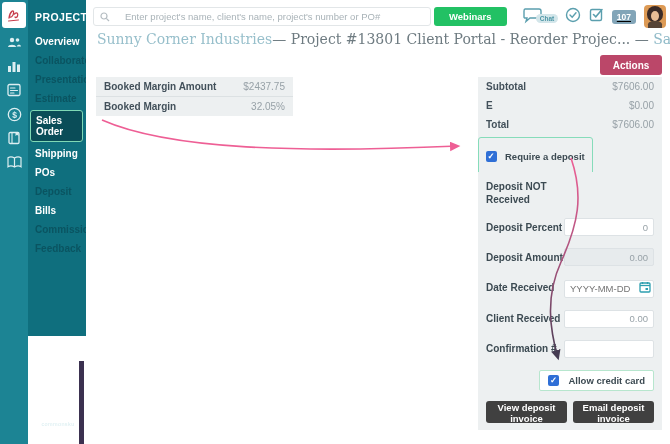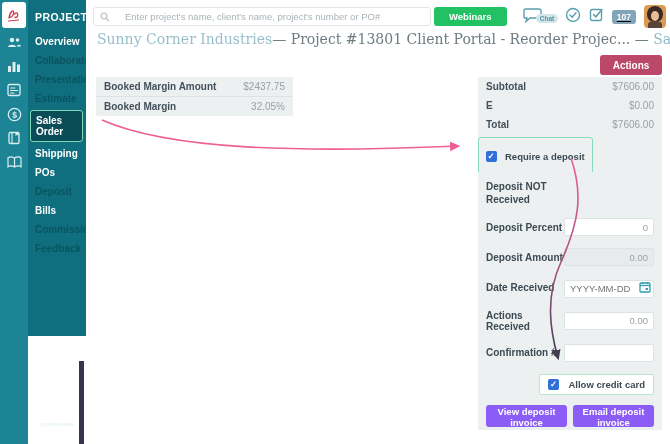--- a/index.html
+++ b/index.html
@@ -82,21 +82,21 @@
   .f-input{width:90px;height:18px;border:1px solid #dde2e5;border-radius:2px;background:#fff;
         font-size:9.5px;color:#98a2a8;text-align:right;padding:0 5px;box-sizing:border-box;
         font-family:"Liberation Sans",sans-serif;outline:none;}
   .f-input.disabled{background:#e7ebed;}
   .date-wrap{position:relative;width:90px;}
   .date-wrap .f-input{width:90px;text-align:left;color:#9fb6c0;padding-right:2px;}
   .cal-icon{position:absolute;right:3px;top:3px;cursor:pointer;}
   .ccbox{margin-left:auto;margin-top:0;margin-bottom:10px;background:#fff;border:1.5px solid #b7e6ce;
         border-radius:2px;padding:4px 8px;display:flex;align-items:center;gap:9px;width:max-content;}
   .btn-row{display:flex;gap:6px;}
-  .dep-btn{flex:1;height:22px;background:#8b5cf6;color:#fff;border:none;border-radius:3px;
+  .dep-btn{flex:1;height:22px;background:#404040;color:#fff;border:none;border-radius:3px;
         font-size:9.5px;font-weight:bold;font-family:"Liberation Sans",sans-serif;cursor:pointer;}
 
   .arrows{position:absolute;left:0;top:0;pointer-events:none;}
 </style>
 </head>
 <body>
 
 <div class="icon-strip">
   <div class="logo">
     <svg width="18" height="20" viewBox="0 0 18 20">
@@ -262,21 +262,21 @@
         <svg class="cal-icon" width="12" height="12" viewBox="0 0 12 12">
             <rect x="1" y="2" width="10" height="9" rx="1" fill="none" stroke="#2d9fb0" stroke-width="1.3"></rect>
             <path d="M1 4.5 H11" stroke="#2d9fb0" stroke-width="1.3"></path>
             <path d="M3.5 1 V3 M8.5 1 V3" stroke="#2d9fb0" stroke-width="1.3"></path>
             <rect x="6.5" y="7" width="2.5" height="2" fill="#2d9fb0"></rect>
           </svg>
       </span>
     </div>
 
     <div class="f-row">
-      <span class="f-label">Actions Received</span>
+      <span class="f-label">Client Received</span>
       <input class="f-input" type="text" value="0.00" style="">
     </div>
 
     <div class="f-row">
       <span class="f-label">Confirmation #</span>
       <input class="f-input" type="text" value="" style="">
     </div>
 
     <div class="ccbox">
       <span class="cb"></span>

